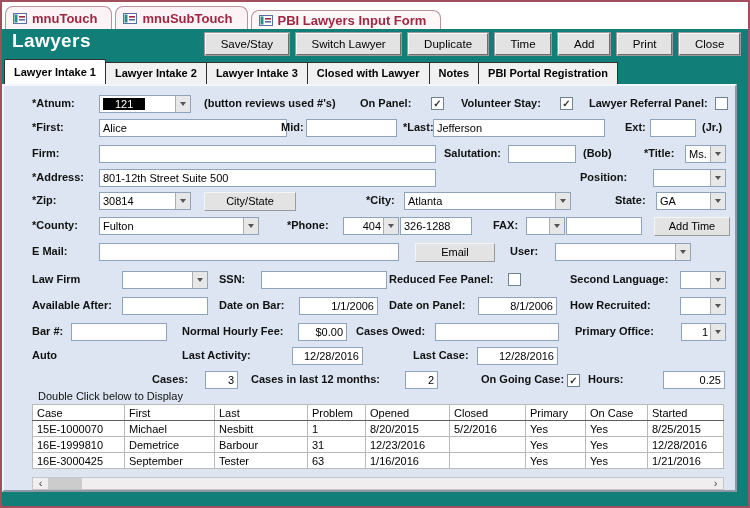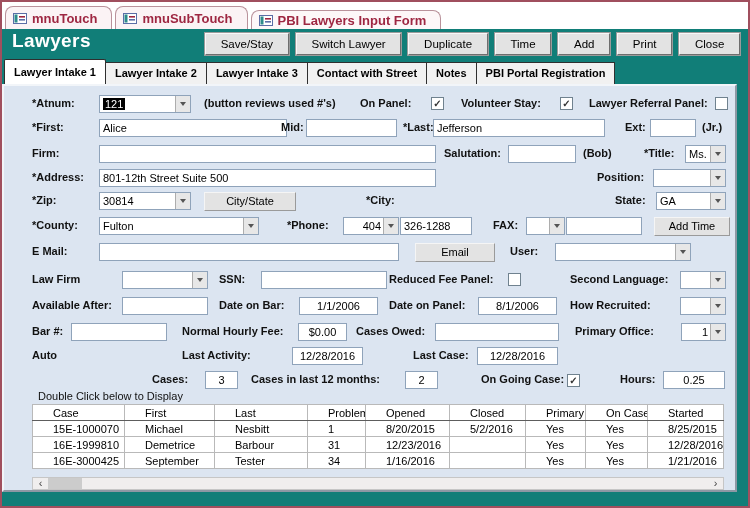--- a/index.html
+++ b/index.html
@@ -34,42 +34,42 @@
                  border-radius:2px 2px 0 0; }
   
   .panel { position:absolute; top:82px; left:0; width:735px; height:408px; background:#DCE5F1;
            border:2px solid; border-color:#f2f5f9 #8d98a4 #8d98a4 #f2f5f9; }
   .row { position:absolute; left:0; right:0; height:20px; }
   .lbl { position:absolute; top:2px; font-size:11px; font-weight:bold; color:#111;
          white-space:nowrap; }
   .tb { position:absolute; top:0; height:18px; background:#fff; border:1px solid #8fa3ba;
         font-size:11px; line-height:16px; padding:0 3px; color:#000; white-space:nowrap;
         overflow:hidden; }
-  .tb.center { text-align:center; }
+  .tb.center { text-align:right; }
   .combo { position:absolute; top:0; height:18px; background:#fff; border:1px solid #8fa3ba; }
   .combo .val { position:absolute; left:3px; right:17px; top:0; font-size:11px;
                 line-height:16px; white-space:nowrap; overflow:hidden; }
   .combo .val.right { text-align:right; }
   .combo .arrow { position:absolute; right:0; top:0; bottom:0; width:15px; background:#e7e7e7;
                   border-left:1px solid #adadad; }
   .combo .arrow::after { content:""; position:absolute; left:4px; top:6px;
                   border-left:3.5px solid transparent; border-right:3.5px solid transparent;
                   border-top:4px solid #555; }
-  .hl { background:#000000; color:#fff; padding:0 2px; }
+  .hl { background:#000000; color:#fff; padding:0 12px; }
   .chk { position:absolute; top:2px; width:13px; height:13px; background:#fff;
          border:1px solid #70828f; font-size:10px; line-height:12px; text-align:center;
          color:#333; font-weight:bold; }
   .pbtn { position:absolute; top:0; height:19px; background:#e3e3e3; font-size:11px;
           line-height:17px; text-align:center; color:#000;
           border:1px solid #9a9a9a; border-top-color:#f5f5f5; border-left-color:#f5f5f5; }
   .caption { position:absolute; left:34px; top:304px; font-size:11px; color:#111; }
   .casetable { position:absolute; left:28px; top:318px; width:692px; border-collapse:collapse;
                table-layout:fixed; background:#fff; font-size:11px;
                border:1px solid #6f6f6f; }
-  .casetable th, .casetable td { border:1px solid #b9b9b9; padding:0 20px; height:16px;
+  .casetable th, .casetable td { border:1px solid #b9b9b9; padding:0 4px; height:16px;
                text-align:left; font-weight:normal; white-space:nowrap; overflow:hidden; }
   .casetable thead th { border-bottom:1px solid #5d5d5d; }
   .hscroll { position:absolute; left:28px; top:391px; width:692px; height:13px;
              background:#f0eeee; border:1px solid #c6c6c6; }
   .hs-arrow { position:absolute; top:0; width:13px; height:11px; font-size:11px;
               line-height:10px; text-align:center; color:#444; }
   .hs-arrow.left { left:1px; } .hs-arrow.right { right:1px; }
   .hs-thumb { position:absolute; left:15px; top:0; width:34px; height:11px; background:#cccccc; }
 </style>
 </head>
@@ -117,21 +117,21 @@
       <div class="hbtn">Add</div>
       <div class="hbtn">Print</div>
       <div class="hbtn">Close</div>
     </div>
   </div>
 
   <div class="ftabs">
     <div class="ftab active">Lawyer Intake 1</div>
     <div class="ftab">Lawyer Intake 2</div>
     <div class="ftab">Lawyer Intake 3</div>
-    <div class="ftab">Contact with Street</div>
+    <div class="ftab">Closed with Lawyer</div>
     <div class="ftab">Notes</div>
     <div class="ftab">PBI Portal Registration</div>
   </div>
 
   <div class="panel">
 
     <div class="row" style="top:9px">
       <span class="lbl" style="left:28px">*Atnum:</span>
       <div class="combo" style="left:95px;width:92px">
         <span class="val"><span class="hl">121</span></span>
@@ -167,35 +167,39 @@
       <span class="lbl" style="left:640px">*Title:</span>
       <div class="combo" style="left:681px;width:41px">
         <span class="val">Ms.</span>
         <span class="arrow"></span>
       </div>
     </div>
 
     <div class="row" style="top:83px">
       <span class="lbl" style="left:28px">*Address:</span>
       <div class="tb" style="left:95px;width:337px">801-12th Street Suite 500</div>
-      <span class="lbl" style="left:593px">Position:</span>
+      <span class="lbl" style="left:576px">Position:</span>
       <div class="combo" style="left:649px;width:73px">
         <span class="val"></span>
         <span class="arrow"></span>
       </div>
     </div>
 
     <div class="row" style="top:106px">
       <span class="lbl" style="left:28px">*Zip:</span>
       <div class="combo" style="left:95px;width:92px">
         <span class="val">30814</span>
         <span class="arrow"></span>
       </div>
       <div class="pbtn" style="left:200px;width:92px">City/State</div>
       <span class="lbl" style="left:362px">*City:</span>
+      <div class="combo" style="left:400px;width:167px">
+        <span class="val">Atlanta</span>
+        <span class="arrow"></span>
+      </div>
       <span class="lbl" style="left:611px">State:</span>
       <div class="combo" style="left:652px;width:70px">
         <span class="val">GA</span>
         <span class="arrow"></span>
       </div>
     </div>
 
     <div class="row" style="top:131px">
       <span class="lbl" style="left:28px">*County:</span>
       <div class="combo" style="left:95px;width:160px">
@@ -281,21 +285,21 @@
       <div class="tb center" style="left:473px;width:81px">12/28/2016</div>
     </div>
 
     <div class="row" style="top:285px">
       <span class="lbl" style="left:148px">Cases:</span>
       <div class="tb center" style="left:201px;width:33px">3</div>
       <span class="lbl" style="left:247px">Cases in last 12 months:</span>
       <div class="tb center" style="left:401px;width:33px">2</div>
       <span class="lbl" style="left:477px">On Going Case:</span>
       <span class="chk" style="left:563px;top:3px">✓</span>
-      <span class="lbl" style="left:616px">Hours:</span>
+      <span class="lbl" style="left:584px">Hours:</span>
       <div class="tb center" style="left:659px;width:62px">0.25</div>
     </div>
 
     <div class="caption">Double Click below to Display</div>
 
     <table class="casetable">
       <colgroup>
           <col style="width:92px">
           <col style="width:90px">
           <col style="width:93px">
@@ -339,21 +343,21 @@
           <td>12/23/2016</td>
           <td></td>
           <td>Yes</td>
           <td>Yes</td>
           <td>12/28/2016</td>
         </tr>
         <tr>
           <td>16E-3000425</td>
           <td>September</td>
           <td>Tester</td>
-          <td>34</td>
+          <td>63</td>
           <td>1/16/2016</td>
           <td></td>
           <td>Yes</td>
           <td>Yes</td>
           <td>1/21/2016</td>
         </tr>
       </tbody>
     </table>
 
     <div class="hscroll">

